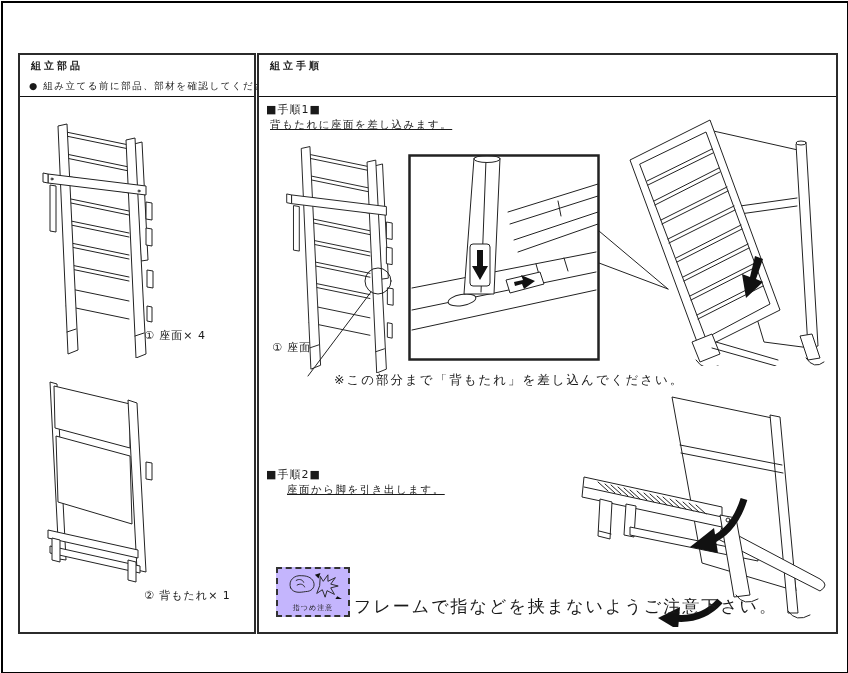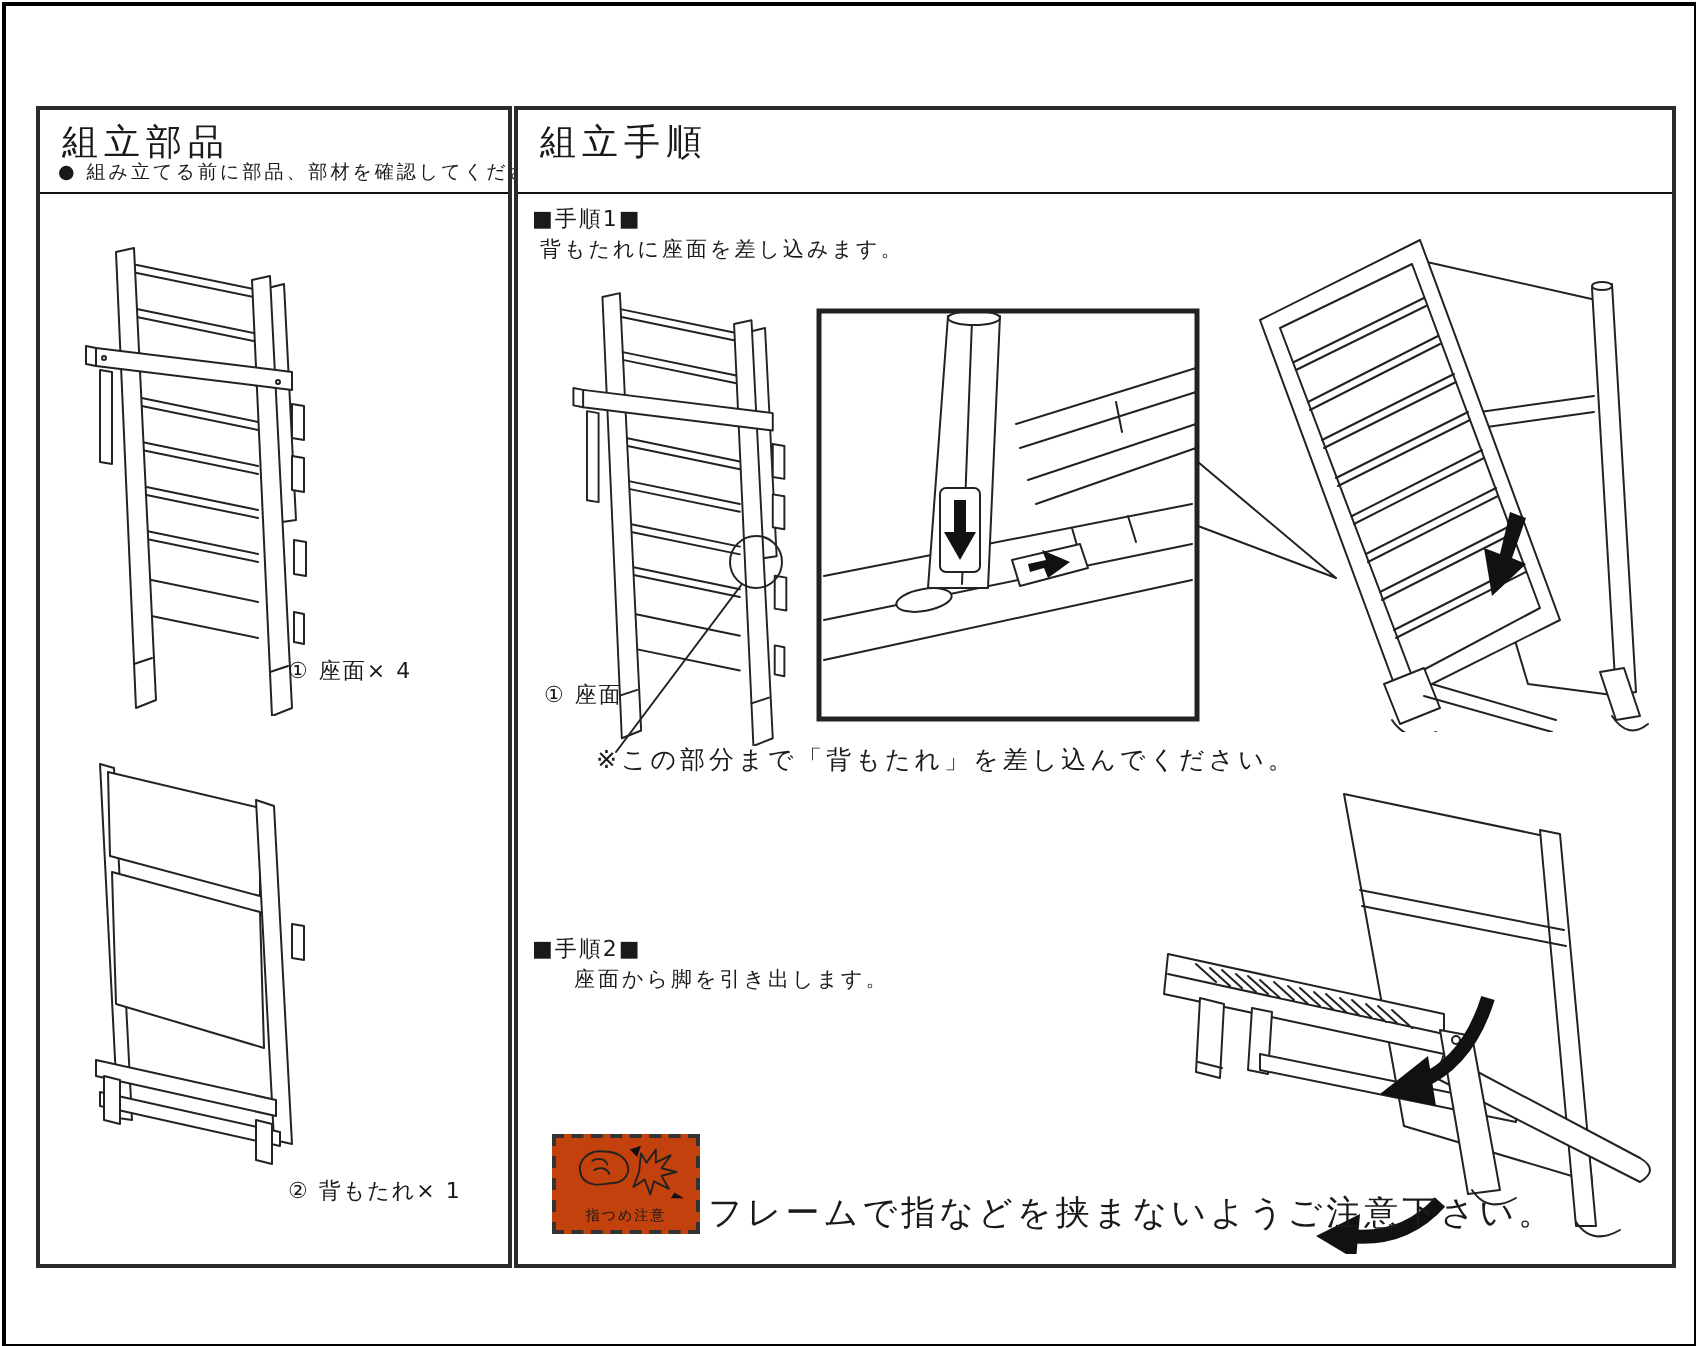--- a/index.html
+++ b/index.html
@@ -7,27 +7,27 @@
     width:848px;height:673px;position:relative;background:#fff;
     font-family:"DejaVu Sans","Liberation Sans",sans-serif;
     color:#1a1a1a;overflow:hidden;
   }
   .abs{position:absolute;}
   .sheet-border{left:1px;top:1px;width:844px;height:669px;border:2px solid #000;}
   .panel{border:2px solid #2b2b2b;background:#fff;}
   .panel-parts{left:18px;top:53px;width:234px;height:577px;}
   .panel-steps{left:257px;top:53px;width:577px;height:577px;}
   .panel-header{position:absolute;left:0;top:0;right:0;height:41px;border-bottom:1px solid #111;}
-  .panel-title{position:absolute;left:11px;top:4px;font-size:18px;letter-spacing:3px;}
+  .panel-title{position:absolute;left:11px;top:4px;font-size:10px;letter-spacing:3px;font-weight:bold;}
   .panel-note{position:absolute;left:9px;top:25px;font-size:9.5px;letter-spacing:1.5px;white-space:nowrap;}
   .step-heading{font-size:11px;letter-spacing:1px;}
-  .step-desc{font-size:10.5px;letter-spacing:1.5px;white-space:nowrap;}
+  .step-desc{font-size:10.5px;letter-spacing:1.5px;white-space:nowrap;text-decoration:underline;}
   .part-label{font-size:11px;letter-spacing:1px;white-space:nowrap;}
-  .insert-note{font-size:12.5px;letter-spacing:2px;white-space:nowrap;}
-  .caution-box{left:276px;top:567px;width:70px;height:46px;border:2px dashed #333;background:#c2410c;text-align:center;}
+  .insert-note{font-size:12.5px;letter-spacing:2px;white-space:nowrap;margin-left:36px;}
+  .caution-box{left:276px;top:567px;width:70px;height:46px;border:2px dashed #333;background:#c4b5fd;text-align:center;}
   .caution-label{position:absolute;left:0;right:0;bottom:2px;font-size:7px;letter-spacing:1px;}
   .caution-text{left:354px;top:595px;font-size:17px;letter-spacing:2px;white-space:nowrap;}
   svg{display:block;}
   .ln{stroke:#222;stroke-width:1;fill:none;stroke-linecap:round;stroke-linejoin:round;}
   .wf{stroke:#222;stroke-width:1;fill:#fff;stroke-linejoin:round;}
   .blk{fill:#111;stroke:none;}
 </style>
 </head>
 <body>
 

